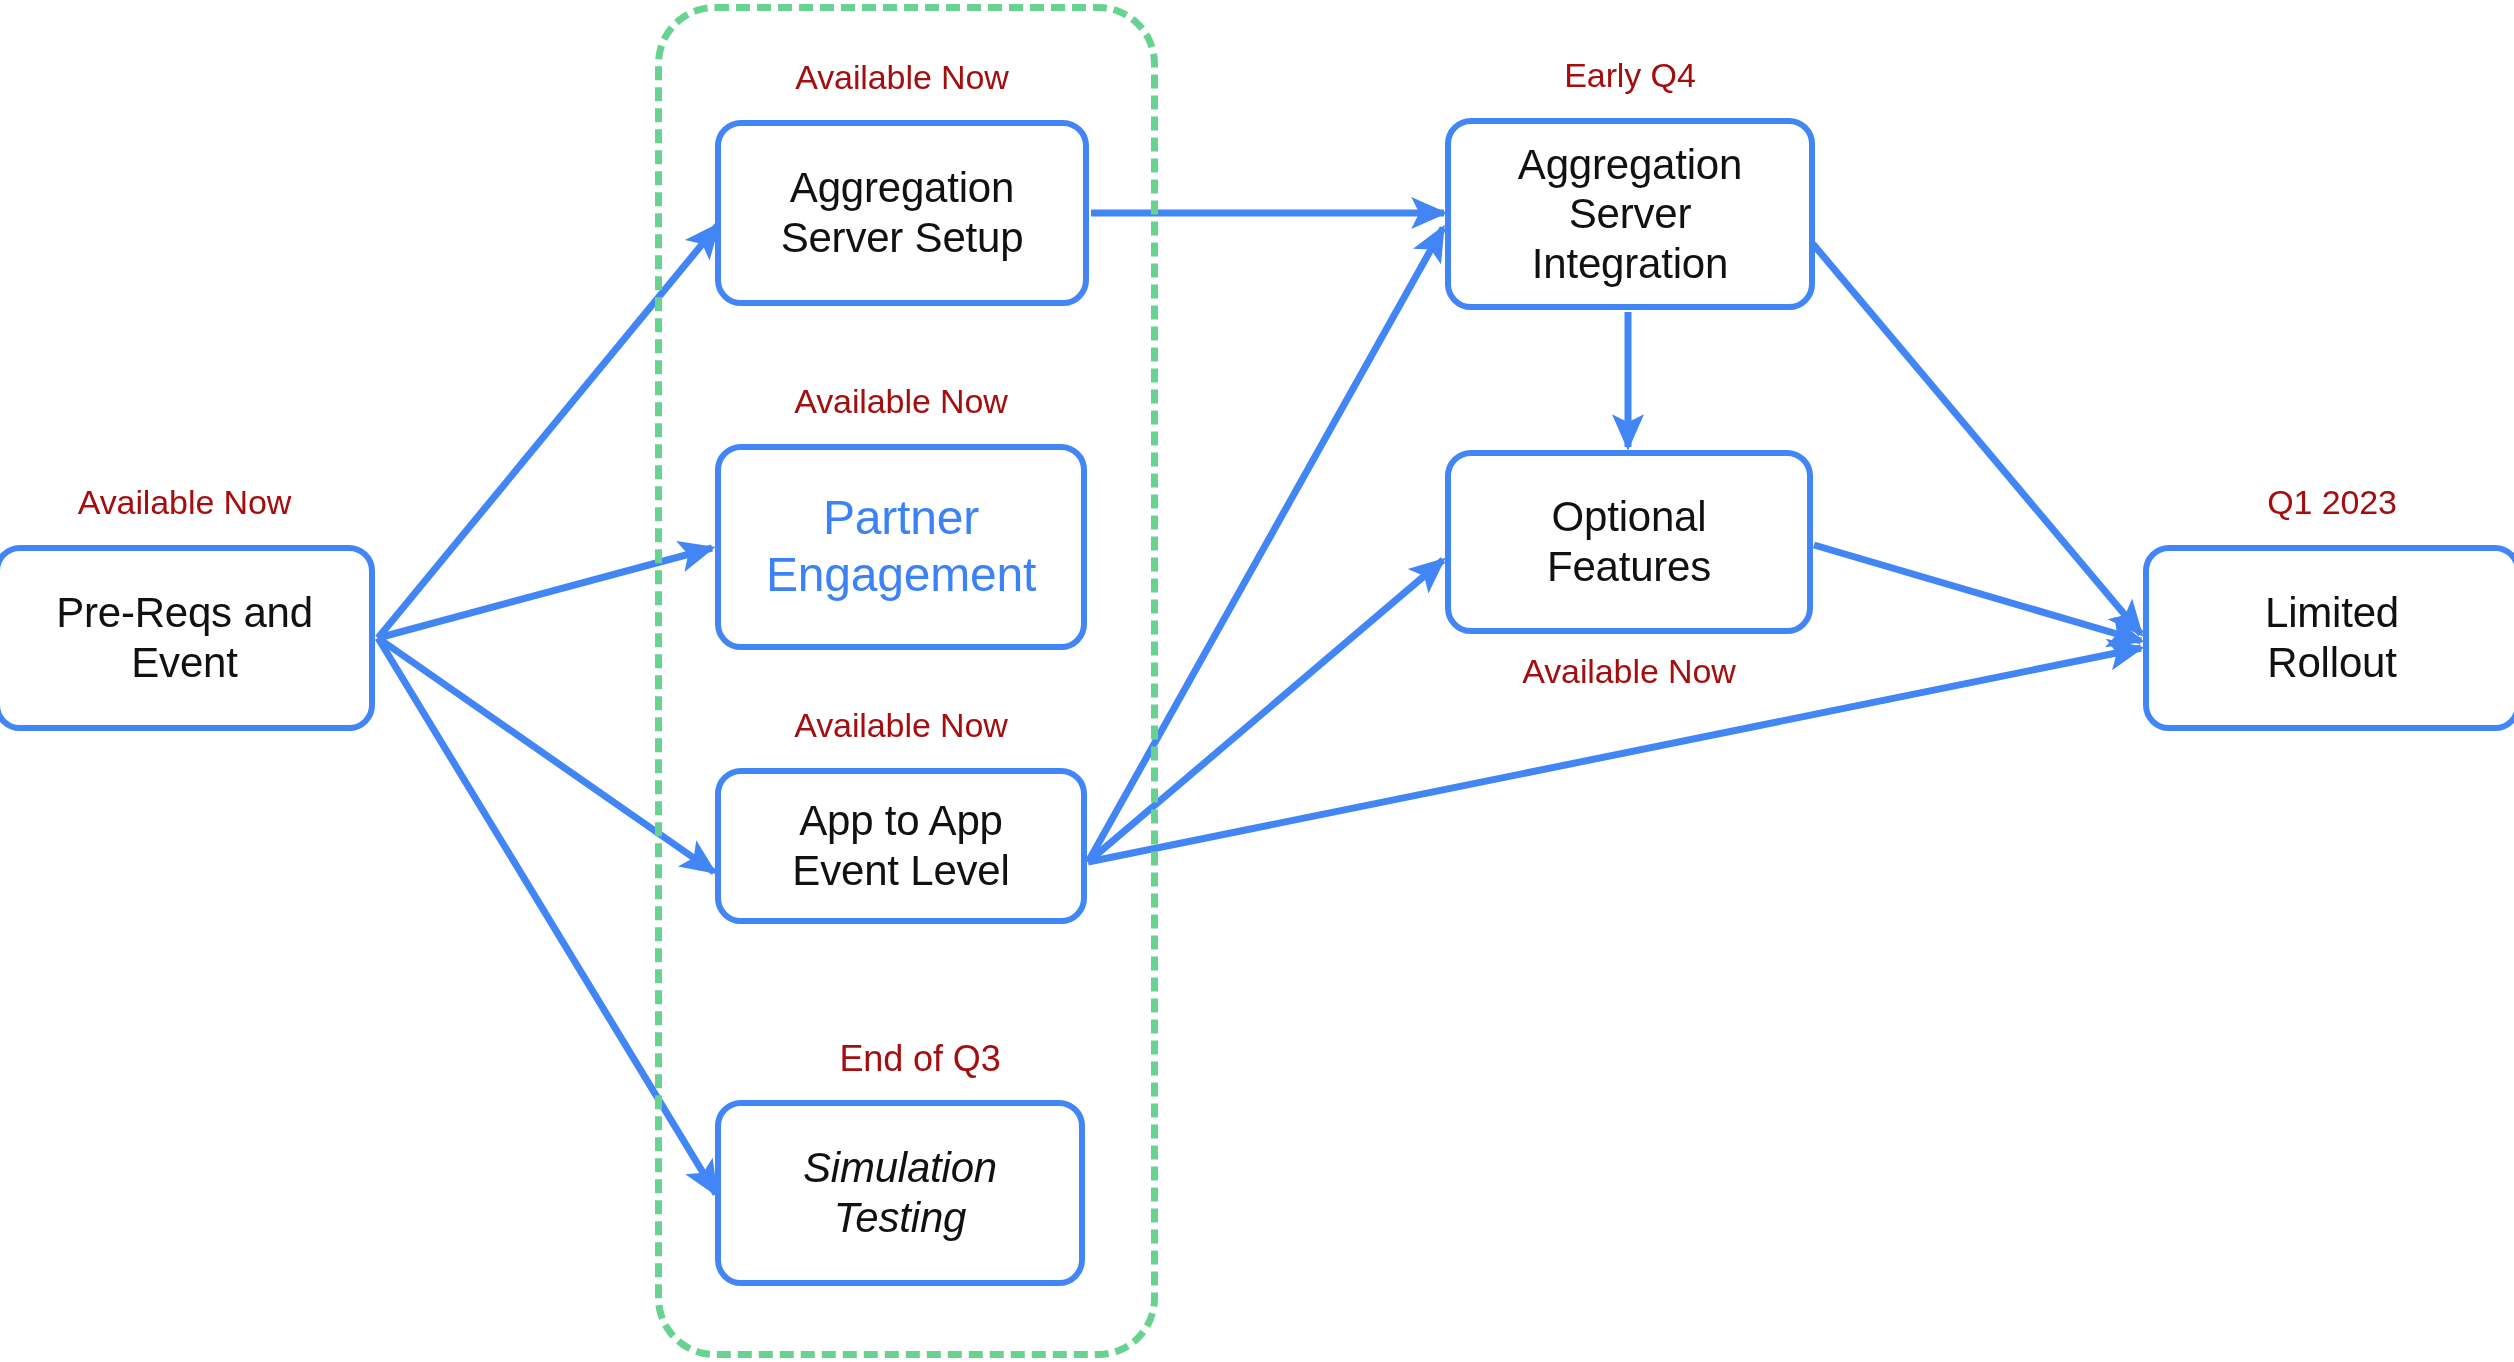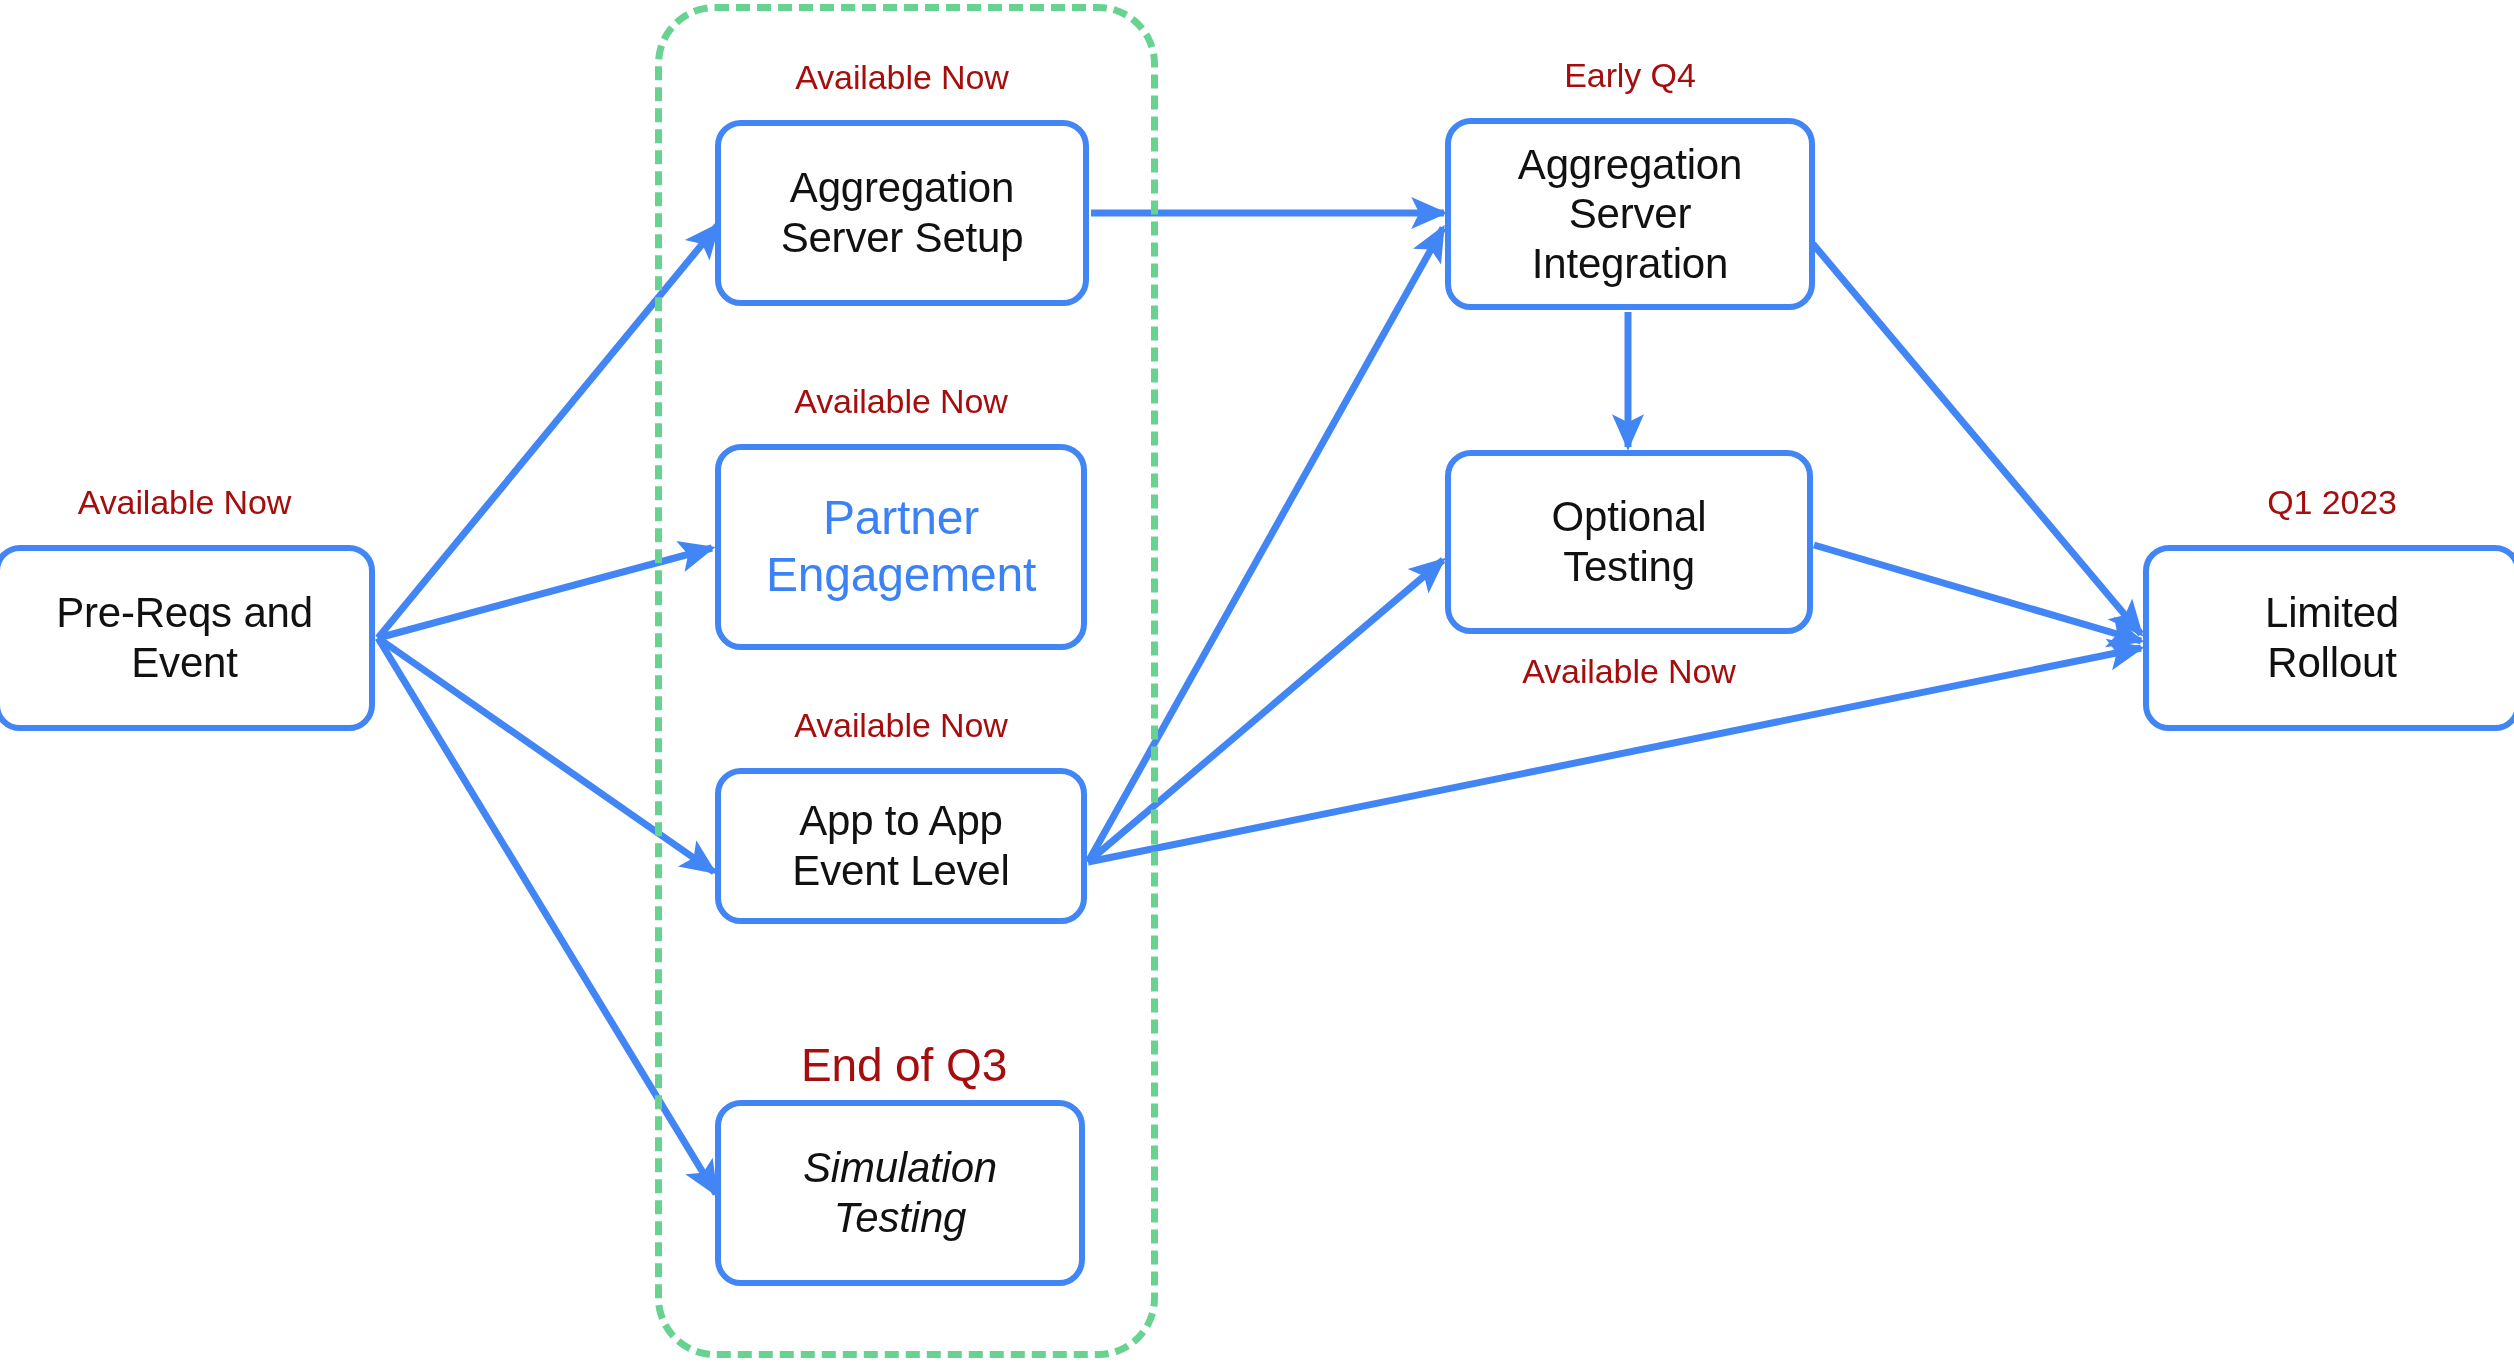--- a/index.html
+++ b/index.html
@@ -90,28 +90,28 @@
       <div class="node" style="left: 715px; top: 444px; width: 372px; height: 206px; font-size: 48px; border-color: rgb(66, 133, 244); color: #3b82f6;"><span>Partner
 Engagement</span></div>
       <div class="node" style="left: 715px; top: 768px; width: 372px; height: 156px; font-size: 42px; border-color: rgb(66, 133, 244); color: rgb(17, 17, 17);"><span>App to App
 Event Level</span></div>
       <div class="node" style="left: 715px; top: 1100px; width: 370px; height: 186px; font-size: 42px; border-color: rgb(66, 133, 244); color: rgb(17, 17, 17); font-style: italic;"><span>Simulation
 Testing</span></div>
       <div class="node" style="left: 1445px; top: 118px; width: 370px; height: 192px; font-size: 42px; border-color: rgb(66, 133, 244); color: rgb(17, 17, 17);"><span>Aggregation
 Server
 Integration</span></div>
       <div class="node" style="left: 1445px; top: 450px; width: 368px; height: 184px; font-size: 42px; border-color: rgb(66, 133, 244); color: rgb(17, 17, 17);"><span>Optional
-Testing</span></div>
+Features</span></div>
       <div class="node" style="left: 2143px; top: 545px; width: 378px; height: 186px; font-size: 42px; border-color: rgb(66, 133, 244); color: rgb(17, 17, 17);"><span>Limited
 Rollout</span></div>
     </div>
   <div id="status-layer">
       <div class="status" style="left: -6px; width: 381px; font-size: 34px; color: rgb(165, 14, 14); top: 483px;">Available Now</div>
       <div class="status" style="left: 715px; width: 374px; font-size: 34px; color: rgb(165, 14, 14); top: 58px;">Available Now</div>
       <div class="status" style="left: 715px; width: 372px; font-size: 34px; color: rgb(165, 14, 14); top: 382px;">Available Now</div>
       <div class="status" style="left: 715px; width: 372px; font-size: 34px; color: rgb(165, 14, 14); top: 706px;">Available Now</div>
-      <div class="status" style="left: 719px; width: 370px; font-size: 46px; color: rgb(165, 14, 14); top: 1038px;">End of Q3</div>
+      <div class="status" style="left: 735px; width: 370px; font-size: 36px; color: rgb(165, 14, 14); top: 1038px;">End of Q3</div>
       <div class="status" style="left: 1445px; width: 370px; font-size: 34px; color: rgb(165, 14, 14); top: 56px;">Early Q4</div>
       <div class="status" style="left: 1445px; width: 368px; font-size: 34px; color: rgb(165, 14, 14); top: 652px;">Available Now</div>
       <div class="status" style="left: 2143px; width: 378px; font-size: 34px; color: rgb(165, 14, 14); top: 483px;">Q1 2023</div>
     </div>
 
 </div>
 
 </body></html>

